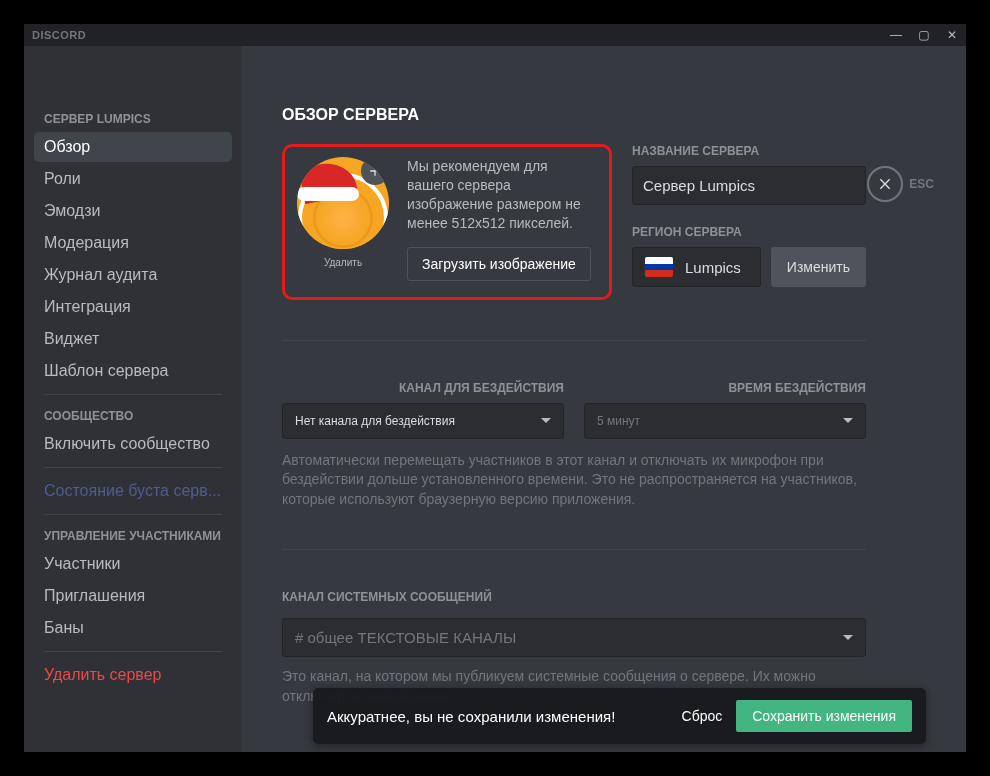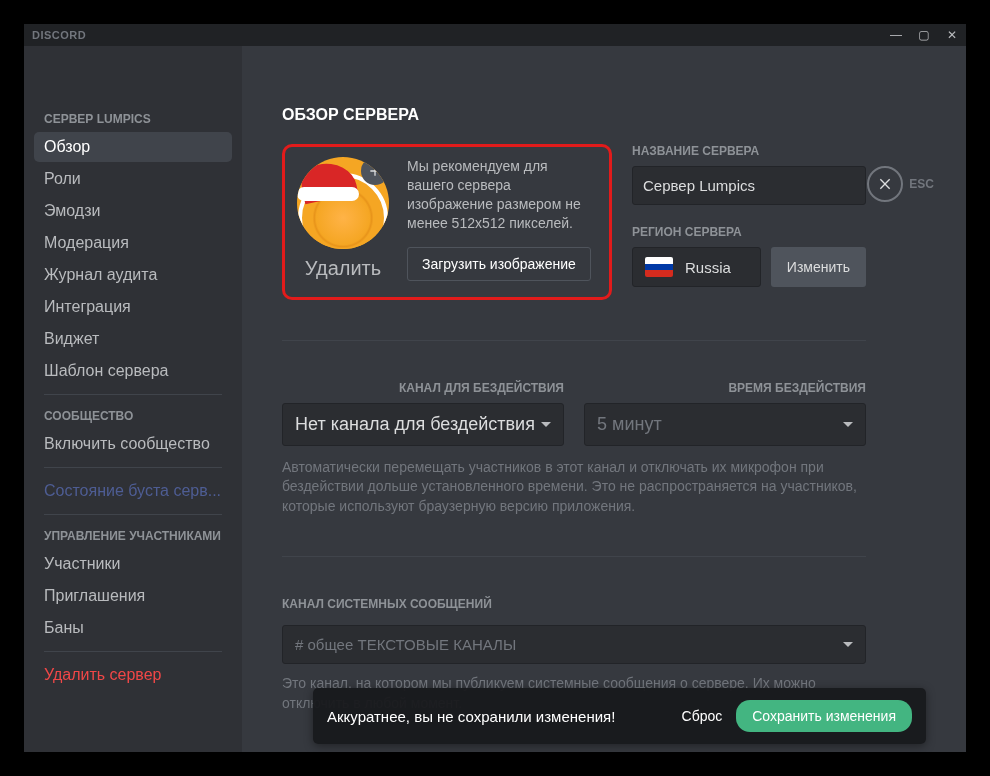--- a/index.html
+++ b/index.html
@@ -25,50 +25,50 @@
 .highlight-box { border: 3px solid #e21b1b; border-radius: 10px; padding: 10px 12px 16px 12px; display: flex; gap: 18px; flex: 0 0 auto; position: relative; }
 .avatar-col { display: flex; flex-direction: column; align-items: center; gap: 8px; }
 .server-avatar { width: 92px; height: 92px; border-radius: 50%; position: relative; overflow: hidden; background: #f5a623; }
 .orange-slice { position: absolute; bottom: -14px; left: 50%; transform: translateX(-50%); width: 90px; height: 90px; border-radius: 50%; background: radial-gradient(circle at center, #ffb347 0%, #f5a623 42%, #e8941a 45%, #f5a623 48%); }
 .orange-rind { position: absolute; bottom: -14px; left: 50%; transform: translateX(-50%); width: 90px; height: 90px; border-radius: 50%; border: 4px solid #fff; box-sizing: border-box; }
 .santa-hat { position: absolute; top: -2px; left: -2px; width: 70px; height: 48px; }
 .hat-body { position: absolute; top: 8px; left: 6px; width: 54px; height: 36px; background: #d92626; border-radius: 50% 80% 0 0 / 70% 100% 0 0; transform: rotate(-12deg); }
 .hat-band { position: absolute; top: 32px; left: 2px; width: 62px; height: 14px; background: #fff; border-radius: 7px; }
 .upload-badge { position: absolute; top: 0; right: 0; width: 28px; height: 28px; border-radius: 50%; background: #4f545c; display: flex; align-items: center; justify-content: center; }
 .upload-badge svg { width: 16px; height: 16px; fill: #dcddde; }
-.delete-link { color: #b9bbbe; font-size: 20px; cursor: pointer; }
+.delete-link { color: #b9bbbe; font-size: 10px; cursor: pointer; }
 .upload-col { display: flex; flex-direction: column; gap: 14px; max-width: 190px; }
 .recommend-text { color: #b9bbbe; font-size: 14px; line-height: 1.35; }
 .upload-btn { border: 1px solid #4f545c; background: transparent; color: #fff; padding: 8px 14px; font-size: 14px; border-radius: 3px; cursor: pointer; align-self: flex-start; }
 .right-col { flex: 1; min-width: 0; }
 .field-label { color: #8e9297; font-size: 12px; font-weight: 700; text-transform: uppercase; margin-bottom: 8px; }
 .text-input { width: 100%; background: #2b2d31; border: 1px solid #222428; border-radius: 3px; padding: 10px; color: #dcddde; font-size: 15px; margin-bottom: 20px; }
 .region-row { display: flex; gap: 10px; }
 .region-display { flex: 1; background: #2b2d31; border: 1px solid #222428; border-radius: 3px; padding: 8px 12px; display: flex; align-items: center; gap: 12px; color: #dcddde; font-size: 15px; }
 .flag { width: 28px; height: 20px; display: flex; flex-direction: column; border-radius: 2px; overflow: hidden; }
 .flag-stripe { flex: 1; }
 .change-btn { background: #4f545c; border: none; color: #dcddde; padding: 12px 16px; border-radius: 3px; cursor: pointer; font-size: 14px; }
 .divider { height: 1px; background: #40444b; margin: 0 0 40px 0; }
 .afk-row { display: flex; gap: 20px; margin-bottom: 12px; text-align: right; }
 .afk-col { flex: 1; }
-.select-box { background: #2b2d31; border: 1px solid #222428; border-radius: 3px; padding: 10px 12px; color: #dcddde; font-size: 18px; display: flex; justify-content: space-between; align-items: center; cursor: pointer; }
+.select-box { background: #2b2d31; border: 1px solid #222428; border-radius: 3px; padding: 10px 12px; color: #dcddde; font-size: 12px; display: flex; justify-content: space-between; align-items: center; cursor: pointer; }
 .select-box.muted { color: #72767d; }
 .chevron { width: 0; height: 0; border-left: 5px solid transparent; border-right: 5px solid transparent; border-top: 5px solid #b9bbbe; }
 .help-text { color: #72767d; font-size: 14px; line-height: 1.4; margin-bottom: 40px; }
 .sys-header { color: #8e9297; font-size: 12px; font-weight: 700; text-transform: uppercase; margin-bottom: 14px; }
 .sys-select { background: #2b2d31; border: 1px solid #222428; border-radius: 3px; padding: 10px 12px; color: #72767d; font-size: 15px; display: flex; justify-content: space-between; align-items: center; }
 .close-btn { position: absolute; top: 60px; right: -8px; display: flex; flex-direction: row; align-items: center; gap: 6px; }
 .close-circle { width: 36px; height: 36px; border: 2px solid #72767d; border-radius: 50%; display: flex; align-items: center; justify-content: center; cursor: pointer; }
 .close-circle svg { width: 16px; height: 16px; stroke: #dcddde; stroke-width: 2; }
 .close-label { color: #72767d; font-size: 12px; font-weight: 600; }
 .toast { position: absolute; bottom: 8px; left: 40px; right: 40px; background: rgba(24,25,28,0.95); border-radius: 5px; padding: 12px 14px; display: flex; align-items: center; justify-content: space-between; box-shadow: 0 2px 10px rgba(0,0,0,0.4); margin-left: 31px; }
 .toast-text { color: #fff; font-size: 15px; font-weight: 500; }
 .toast-actions { display: flex; gap: 14px; align-items: center; }
 .toast-reset { color: #fff; font-size: 14px; font-weight: 500; cursor: pointer; }
-.toast-save { background: #43b581; color: #fff; border: none; padding: 8px 16px; border-radius: 14px; font-size: 14px; font-weight: 500; cursor: pointer; }
+.toast-save { background: #43b581; color: #fff; border: none; padding: 8px 16px; border-radius: 2px; font-size: 14px; font-weight: 500; cursor: pointer; }
 .content-inner { position: relative; padding-right: 60px; }
 </style>
 </head>
 <body>
 
 <div class="outer-frame">
   <div class="app-window">
     <div class="titlebar">
       <span class="titlebar-title">DISCORD</span>
       <div class="window-controls">
@@ -143,21 +143,21 @@
               <div class="field-label">НАЗВАНИЕ СЕРВЕРА</div>
               <input class="text-input" value="Сервер Lumpics" style="">
               <div class="field-label">РЕГИОН СЕРВЕРА</div>
               <div class="region-row">
                 <div class="region-display">
                   <div class="flag">
                     <div class="flag-stripe" style="background:#fff"></div>
                     <div class="flag-stripe" style="background:#0039a6"></div>
                     <div class="flag-stripe" style="background:#d52b1e"></div>
                   </div>
-                  <span>Russia</span>
+                  <span>Lumpics</span>
                 </div>
                 <button class="change-btn">Изменить</button>
               </div>
             </div>
           </div>
 
           <div class="divider"></div>
 
           <div class="afk-row">
             <div class="afk-col">

